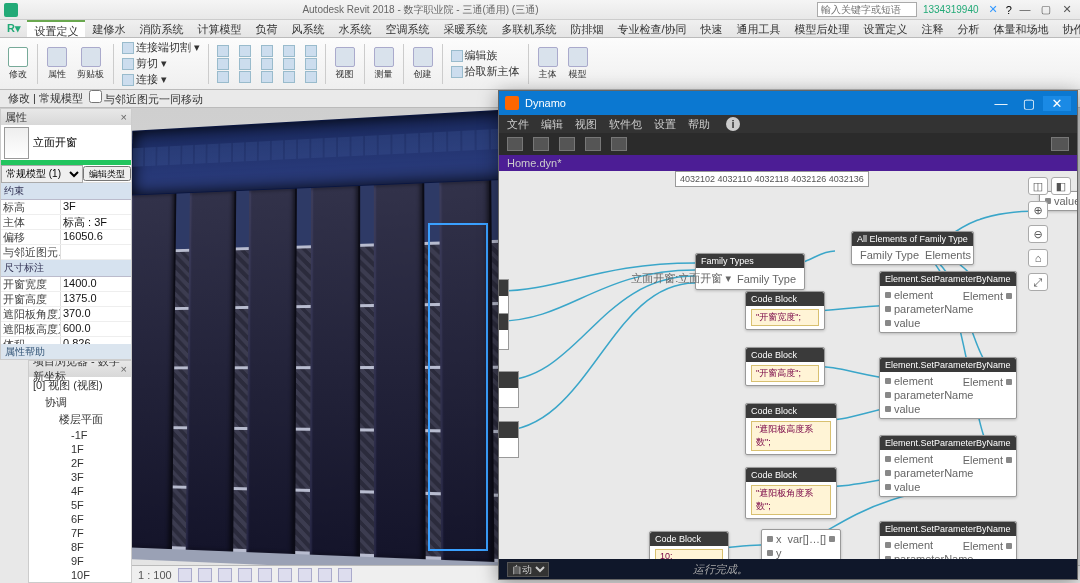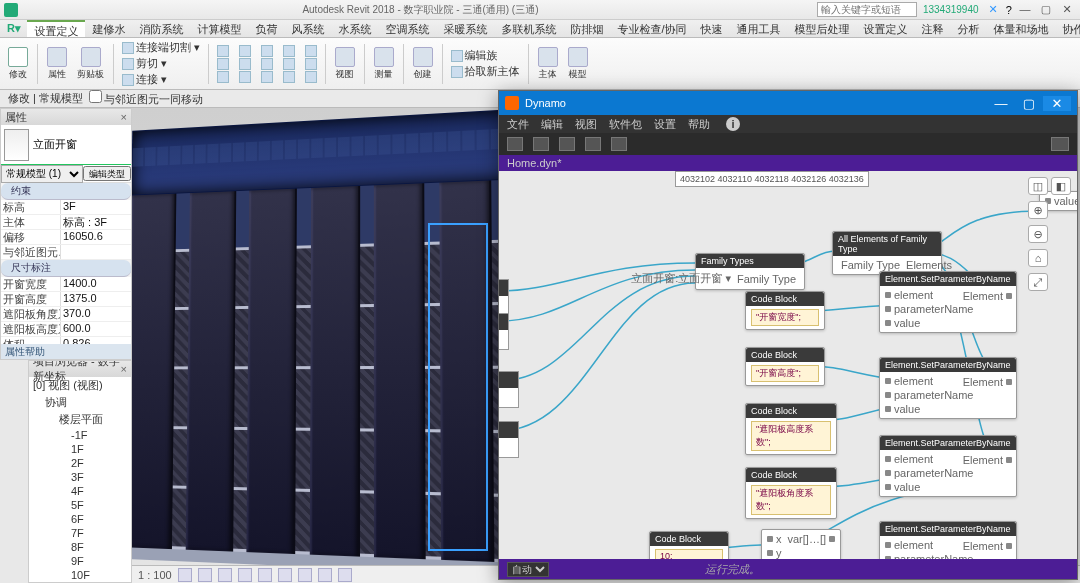--- a/index.html
+++ b/index.html
@@ -28,26 +28,26 @@
 .optbar { height:18px; background:#eaeaea; border-bottom:1px solid #bbb; display:flex; align-items:center; padding:0 8px; gap:6px; font-size:10px; color:#333; }
 .optbar input[type=checkbox]{ margin-right:2px; }
 
 .workspace { display:flex; height:475px; }
 .left-col { width:132px; display:flex; flex-direction:column; }
 
 .panel { background:#f4f4f4; border:1px solid #ccc; }
 .panel-h { background:linear-gradient(#e8e8e8,#d8d8d8); height:16px; display:flex; align-items:center; padding:0 4px; font-size:10px; color:#333; }
 .panel-h .px { margin-left:auto; color:#666; }
 
-.prop-thumb { height:40px; background:#fff; display:flex; align-items:center; gap:4px; padding:3px; border-bottom:1px solid #22c55e;}
+.prop-thumb { height:40px; background:#fff; display:flex; align-items:center; gap:4px; padding:3px; border-bottom:5px solid #22c55e;}
 .prop-thumb .th { width:25px; height:32px; border:1px solid #999; background:linear-gradient(#eee,#fff);}
 .prop-type-row { display:flex; align-items:center; height:18px; border-bottom:1px solid #ddd; background:#fff; font-size:10px;}
 .prop-type-row select { flex:1; font-size:10px; border:1px solid #aaa; height:18px; }
 .prop-type-row button { font-size:9px; height:15px; padding:0 4px;}
-.prop-group { background:#d6e2ef; padding:1px 10px; font-size:10px; color:#335; border-bottom:1px solid #bbc;border-radius:7px; }
+.prop-group { background:#d6e2ef; padding:1px 3px; font-size:10px; color:#335; border-bottom:1px solid #bbc; }
 .prop-row { display:flex; height:15px; background:#fff; border-bottom:1px solid #eee; font-size:10px; }
 .prop-row .k { width:60px; padding:0 2px; color:#444; border-right:1px solid #ddd; overflow:hidden; white-space:nowrap;}
 .prop-row .v { flex:1; padding:0 2px; color:#111; overflow:hidden; white-space:nowrap;}
 .link-bar { height:15px; background:#dbe5ef; font-size:10px; color:#357; padding:0 4px; display:flex; align-items:center;}
 
 .browser { flex:1; background:#fff; overflow:hidden; font-size:10px;margin-left:28px; }
 .browser .node { padding:1px 0 1px 16px; color:#333; }
 .browser .node.l2 { padding-left:30px; }
 .browser .node.l3 { padding-left:42px; }
 
@@ -88,21 +88,21 @@
 .node-box .port { display:flex; align-items:center; gap:3px; color:#666; font-size:9px; white-space:nowrap;}
 .node-box .port.rt { justify-content:flex-end;}
 .node-box .pin { width:6px;height:6px;background:#888;border-radius:1px;}
 .node-box .code { background:#fff4d6; border:1px solid #d8c070; padding:1px 4px; color:#704; font-size:9px;}
 .partial { position:absolute; left:-50px; background:#fff; border:1px solid #999; font-size:9px;}
 .partial .nh{ background:#3a3a3a;color:#fff;padding:2px 4px;}
 .partial .nb{ padding:2px 4px; color:#666;}
 .dy-side { position:absolute; top:6px; right:6px; display:flex; flex-direction:column; gap:6px;}
 .dy-side .sb { width:20px; height:18px; background:#fff; border:1px solid #aaa; border-radius:3px; display:flex; align-items:center; justify-content:center; font-size:11px; color:#555;}
 .dy-side .toprow { display:flex; gap:3px;}
-.dy-status { height:20px; background:#4c1d95; color:#aaa; display:flex; align-items:center; padding:0 8px; font-size:10px; gap:16px; margin-top:auto;}
+.dy-status { height:20px; background:#0f172a; color:#aaa; display:flex; align-items:center; padding:0 8px; font-size:10px; gap:4px; margin-top:auto;}
 .dy-status select{ background:#333;color:#ccc;border:1px solid #555;font-size:10px;}
 .dy-status .runmsg{ margin-left:140px; font-style:italic;}
 .clip-top { position:absolute; top:0; left:176px; background:#fff; border:1px solid #999; font-size:9px; padding:2px 4px; color:#555;}
 </style>
 </head>
 <body>
 
 <div class="titlebar">
   <span style="width:14px;height:14px;background:#2a7;border-radius:2px;margin-right:6px;"></span>
   <div class="title-center">Autodesk Revit 2018 - 数字职业院 - 三通(通用) (三通)</div>
@@ -520,21 +520,21 @@
           <div class="port rt">
             <span>立面开窗:立面开窗</span>
             <span>▾</span>
             <span style="width:6px"></span>
             <span>Family Type</span>
             <span class="pin"></span>
           </div>
         </div>
     </div>
 
-    <div class="node-box" style="left:333px;top:60px;width:110px;">
+    <div class="node-box" style="left:352px;top:60px;width:123px;">
       <div class="nh">All Elements of Family Type</div>
       <div class="nb">
           <div class="port">
             <span class="pin"></span>
             <span>Family Type</span>
             <span style="flex:1"></span>
             <span>Elements</span>
             <span class="pin"></span>
           </div>
         </div>

